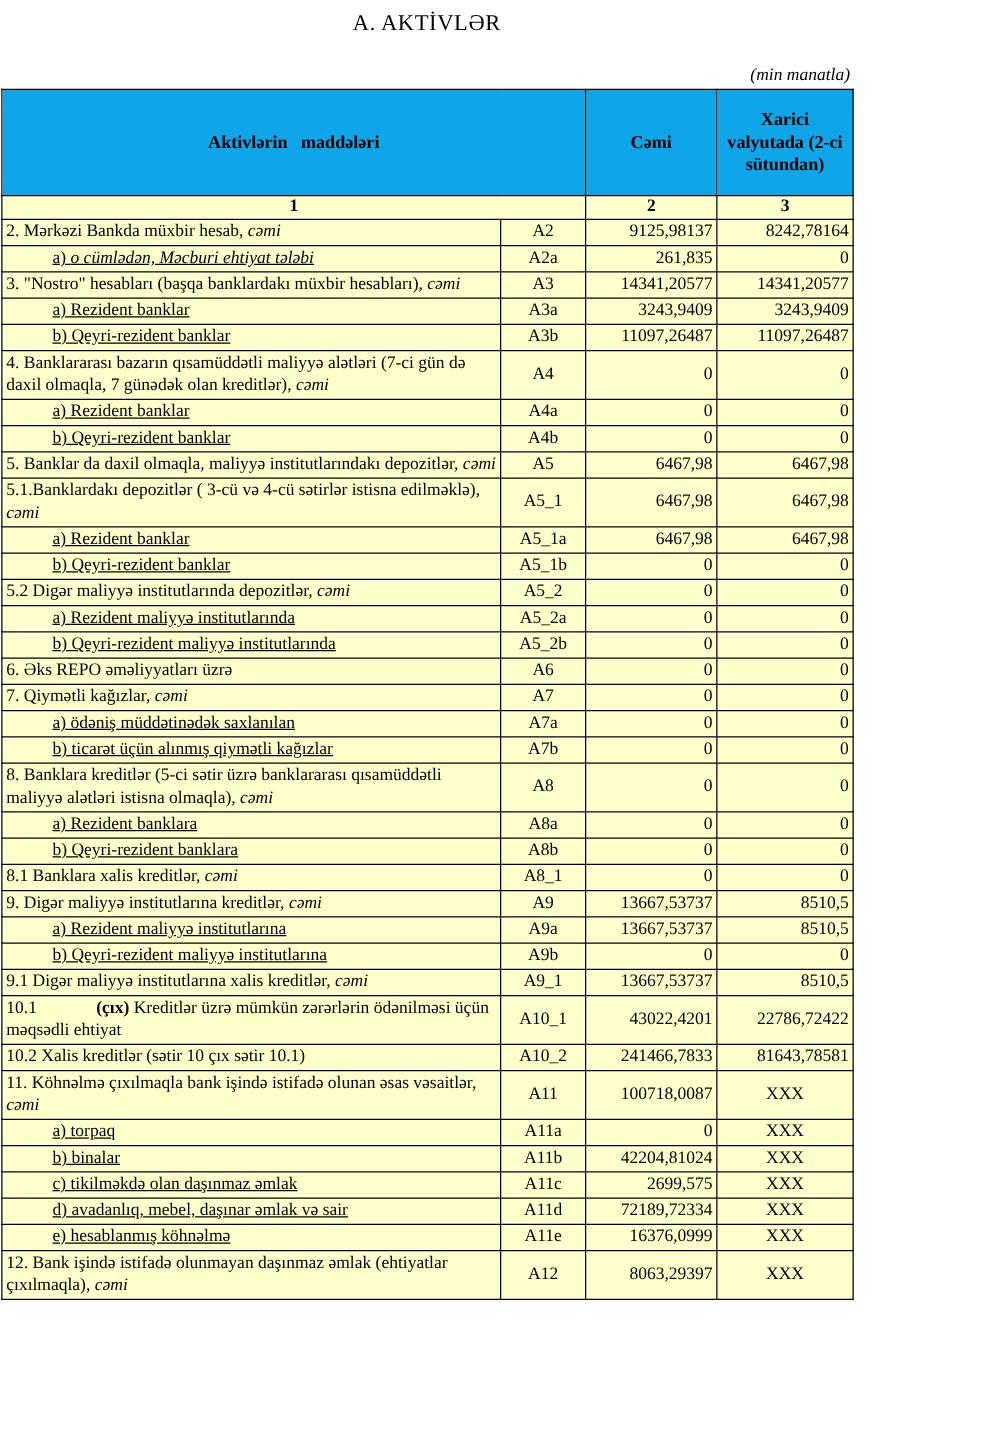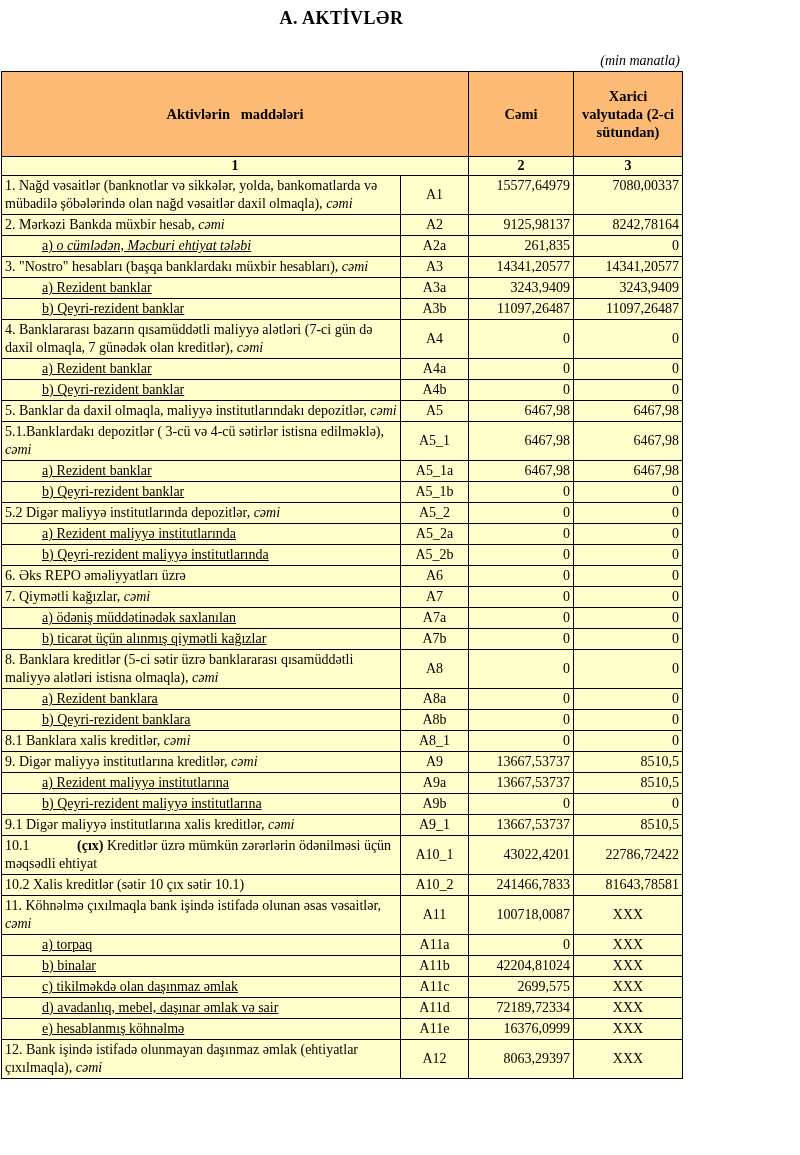--- a/index.html
+++ b/index.html
@@ -13,21 +13,21 @@
     width: 800px;
     height: 1155px;
     box-sizing: border-box;
     padding: 4px 0 0 1px;
     background: #ffffff;
   }
   .doc-title {
     width: 681px;
     text-align: center;
     font-size: 18px;
-    font-weight: bold;
+    font-weight: normal;
     margin: 4px 0 24px 0;
     letter-spacing: 0.5px;
   }
   .unit-note {
     width: 679px;
     text-align: right;
     font-style: italic;
     font-size: 14px;
     margin-bottom: 2px;
   }
@@ -38,21 +38,21 @@
   }
   table.assets th, table.assets td {
     border: 1px solid #000;
     background: #FFFFCC;
     font-size: 14px;
     line-height: 18px;
     padding: 1px 3px;
     overflow: hidden;
   }
   thead tr.main-head th {
-    background: #fdba74;
+    background: #0ea5e9;
     font-weight: bold;
     text-align: center;
     vertical-align: middle;
     height: 82px;
     font-size: 14.5px;
   }
   thead th.th-items { word-spacing: 7px; }
   thead tr.num-row th {
     background: #FFFFCC;
     font-weight: bold;
@@ -91,26 +91,20 @@
         <th class="th-foreign">Xarici valyutada (2-ci sütundan)</th>
       </tr>
       <tr class="num-row">
         <th colspan="2">1</th>
         <th>2</th>
         <th>3</th>
       </tr>
     </thead>
     <tbody>
         <tr>
-    <td class="c-label"><span>1. Nağd vəsaitlər (banknotlar və sikkələr, yolda, bankomatlarda və mübadilə şöbələrində olan nağd vəsaitlər daxil olmaqla), </span><span class="i">cəmi</span></td>
-    <td class="c-code">A1</td>
-    <td class="c-num white vtop">15577,64979</td>
-    <td class="c-num white vtop">7080,00337</td>
-  </tr>
-        <tr>
     <td class="c-label"><span>2. Mərkəzi Bankda müxbir hesab, </span><span class="i">cəmi</span></td>
     <td class="c-code">A2</td>
     <td class="c-num">9125,98137</td>
     <td class="c-num">8242,78164</td>
   </tr>
         <tr>
     <td class="c-label indent"><span>a) </span><span class="i">o cümlədən, Məcburi ehtiyat tələbi</span></td>
     <td class="c-code">A2a</td>
     <td class="c-num white">261,835</td>
     <td class="c-num">0</td>

